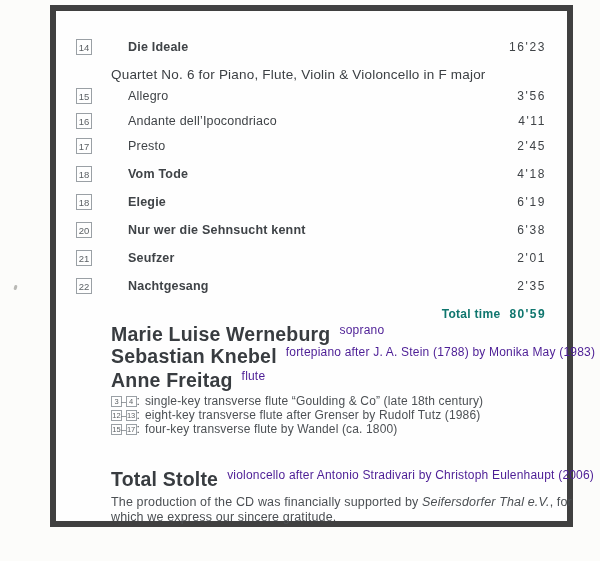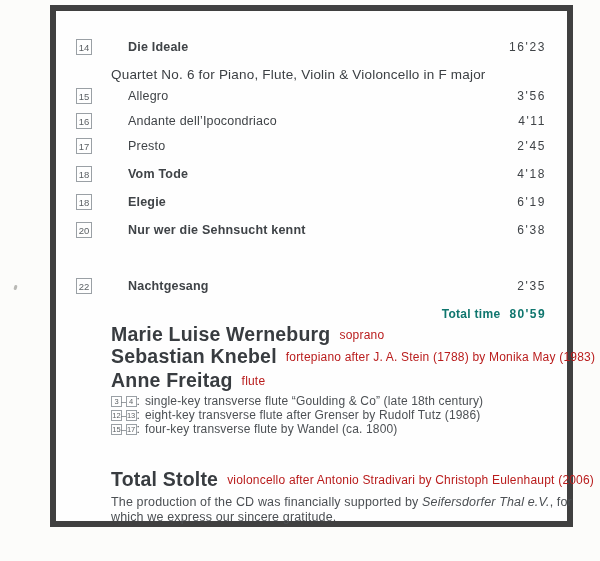--- a/index.html
+++ b/index.html
@@ -93,33 +93,33 @@
     white-space: nowrap;
   }
   .tt-label { margin-right: 9px; letter-spacing: 0.3px; }
   .tt-value { letter-spacing: 1.4px; }
   
   .performer {
     position: absolute;
     left: 55px;
     right: 10px;
     display: flex;
-    align-items: center;
+    align-items: flex-start;
     white-space: nowrap;
   }
   .pname {
     font-size: 19.5px;
     font-weight: bold;
     color: #383c40;
     letter-spacing: 0.2px;
   }
   .prole {
     margin-left: 9px;
     font-size: 12px;
-    color: #b91c1c;
+    color: #4c1d95;
     letter-spacing: 0.2px;
   }
   
   .inst {
     position: absolute;
     left: 55px;
     height: 12px;
     display: flex;
     align-items: center;
     font-size: 12px;
@@ -204,20 +204,26 @@
       <span class="tbox">18</span>
       <span class="ttitle">Elegie</span>
       <span class="spacer"></span>
       <span class="ttime">6'19</span>
     </div>
     <div class="trow bold" style="top:211px">
       <span class="tbox">20</span>
       <span class="ttitle">Nur wer die Sehnsucht kennt</span>
       <span class="spacer"></span>
       <span class="ttime">6'38</span>
+    </div>
+    <div class="trow bold" style="top:239px">
+      <span class="tbox">21</span>
+      <span class="ttitle">Seufzer</span>
+      <span class="spacer"></span>
+      <span class="ttime">2'01</span>
     </div>
     <div class="trow bold" style="top:267px">
       <span class="tbox">22</span>
       <span class="ttitle">Nachtgesang</span>
       <span class="spacer"></span>
       <span class="ttime">2'35</span>
     </div>
 
     <div class="total">
       <span class="tt-label">Total time</span><span class="tt-value">80'59</span>

